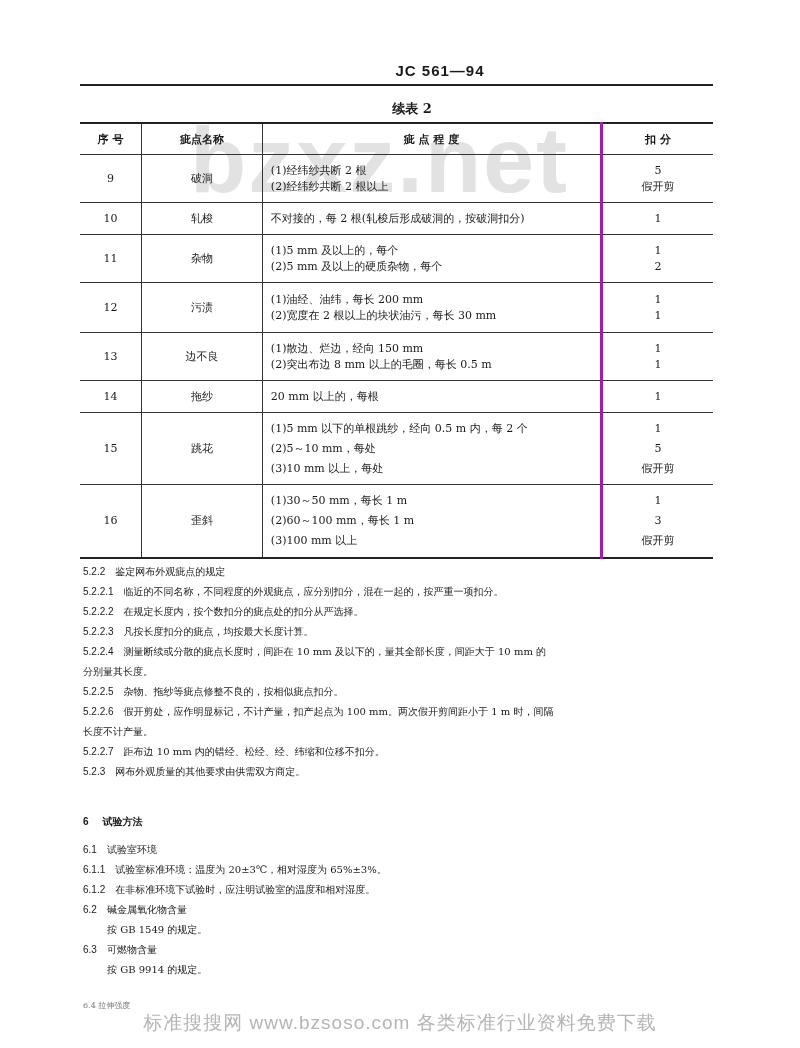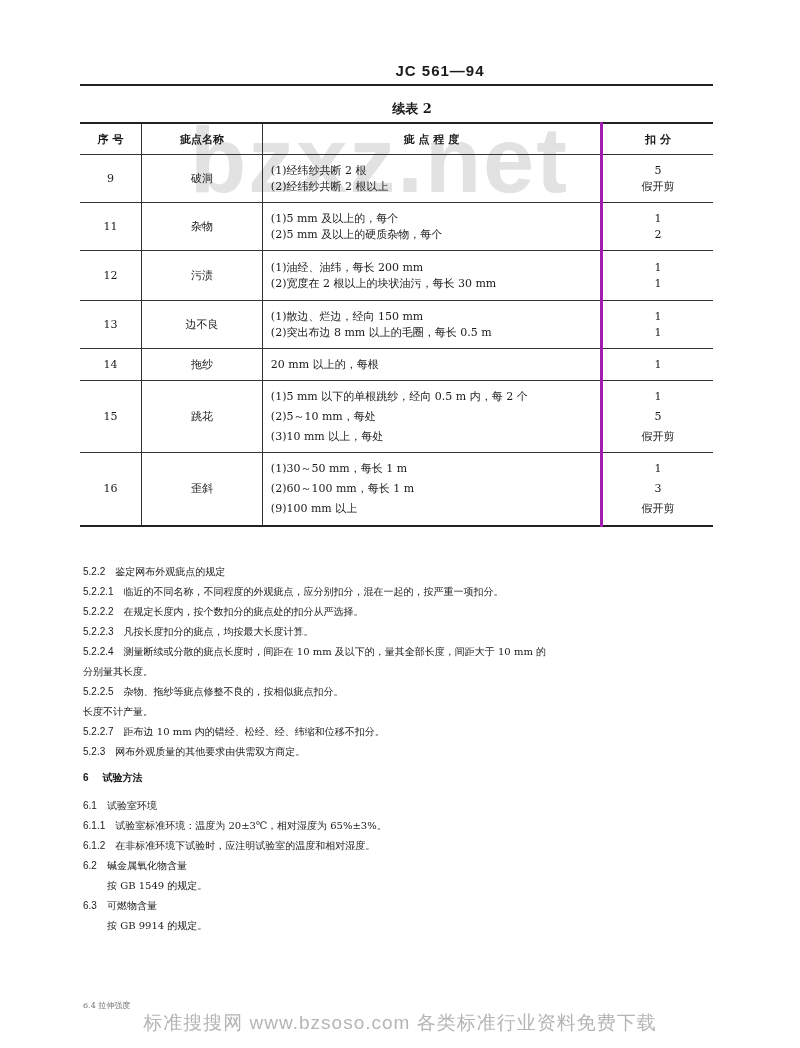--- a/index.html
+++ b/index.html
@@ -65,20 +65,30 @@
     <td class="c-name">破洞</td>
     <td class="c-deg">
       <span class="line">(1)经纬纱共断 2 根</span>
       <span class="line">(2)经纬纱共断 2 根以上</span>
     </td>
     <td class="c-pts">
       <span class="line">5</span>
       <span class="line">假开剪</span>
     </td>
   </tr>
+  <tr style="height:32px">
+    <td class="c-no">10</td>
+    <td class="c-name">轧梭</td>
+    <td class="c-deg">
+      <span class="line">不对接的，每 2 根(轧梭后形成破洞的，按破洞扣分)</span>
+    </td>
+    <td class="c-pts">
+      <span class="line">1</span>
+    </td>
+  </tr>
   <tr style="height:48px">
     <td class="c-no">11</td>
     <td class="c-name">杂物</td>
     <td class="c-deg">
       <span class="line">(1)5 mm 及以上的，每个</span>
       <span class="line">(2)5 mm 及以上的硬质杂物，每个</span>
     </td>
     <td class="c-pts">
       <span class="line">1</span>
       <span class="line">2</span>
@@ -131,44 +141,45 @@
       <span class="line" style="line-height:20px">5</span>
       <span class="line" style="line-height:20px">假开剪</span>
     </td>
   </tr>
   <tr style="height:73px">
     <td class="c-no">16</td>
     <td class="c-name">歪斜</td>
     <td class="c-deg">
       <span class="line" style="line-height:20px">(1)30～50 mm，每长 1 m</span>
       <span class="line" style="line-height:20px">(2)60～100 mm，每长 1 m</span>
-      <span class="line" style="line-height:20px">(9)100 mm 以上</span>
+      <span class="line" style="line-height:20px">(3)100 mm 以上</span>
     </td>
     <td class="c-pts">
       <span class="line" style="line-height:20px">1</span>
       <span class="line" style="line-height:20px">3</span>
       <span class="line" style="line-height:20px">假开剪</span>
     </td>
   </tr>
 </tbody>
   </table>
 
 <div class="body-block">
   <p class="para"><span class="num">5.2.2</span><span>鉴定网布外观疵点的规定</span></p>
   <p class="para"><span class="num">5.2.2.1</span><span>临近的不同名称，不同程度的外观疵点，应分别扣分，混在一起的，按严重一项扣分。</span></p>
   <p class="para"><span class="num">5.2.2.2</span><span>在规定长度内，按个数扣分的疵点处的扣分从严选择。</span></p>
   <p class="para"><span class="num">5.2.2.3</span><span>凡按长度扣分的疵点，均按最大长度计算。</span></p>
   <p class="para"><span class="num">5.2.2.4</span><span>测量断续或分散的疵点长度时，间距在 10 mm 及以下的，量其全部长度，间距大于 10 mm 的</span></p>
   <p class="para cont">分别量其长度。</p>
   <p class="para"><span class="num">5.2.2.5</span><span>杂物、拖纱等疵点修整不良的，按相似疵点扣分。</span></p>
+  <p class="para"><span class="num">5.2.2.6</span><span>假开剪处，应作明显标记，不计产量，扣产起点为 100 mm。两次假开剪间距小于 1 m 时，间隔</span></p>
   <p class="para cont">长度不计产量。</p>
   <p class="para"><span class="num">5.2.2.7</span><span>距布边 10 mm 内的错经、松经、经、纬缩和位移不扣分。</span></p>
   <p class="para"><span class="num">5.2.3</span><span>网布外观质量的其他要求由供需双方商定。</span></p>
 
-  <p class="para sec-title" style="margin-top:6px"><span class="num" style="margin-right:14px">6</span><span>试验方法</span></p>
+  <p class="para sec-title" style="margin-top:30px"><span class="num" style="margin-right:14px">6</span><span>试验方法</span></p>
   <p class="para"><span class="num">6.1</span><span>试验室环境</span></p>
   <p class="para"><span class="num">6.1.1</span><span>试验室标准环境：温度为 20±3℃，相对湿度为 65%±3%。</span></p>
   <p class="para"><span class="num">6.1.2</span><span>在非标准环境下试验时，应注明试验室的温度和相对湿度。</span></p>
   <p class="para"><span class="num">6.2</span><span>碱金属氧化物含量</span></p>
   <p class="para indent">按 GB 1549 的规定。</p>
   <p class="para"><span class="num">6.3</span><span>可燃物含量</span></p>
   <p class="para indent">按 GB 9914 的规定。</p>
 </div>
 
 <div class="cut-line">6.4  拉伸强度</div>

